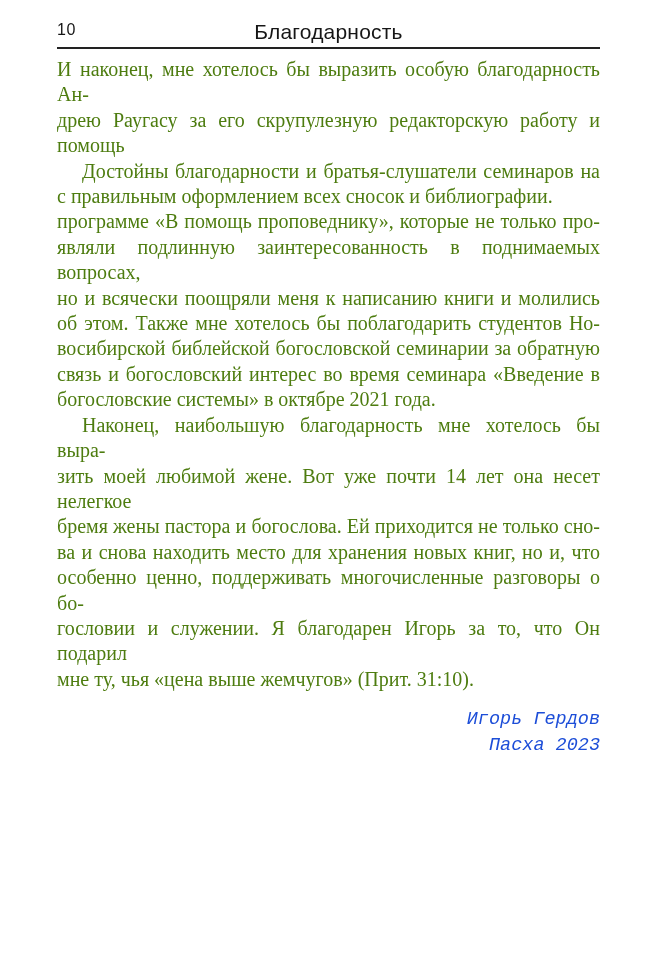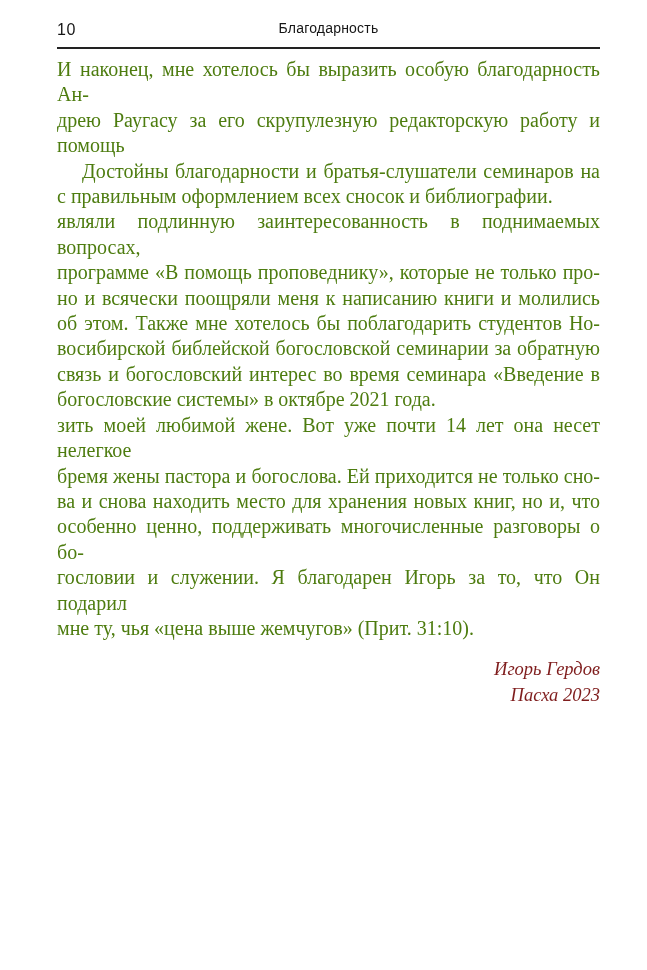--- a/index.html
+++ b/index.html
@@ -22,21 +22,21 @@
     color: #161616;
   }
   .page-number {
     position: absolute;
     left: 0;
     top: 1px;
     letter-spacing: 0.5px;
   }
   .head-title {
     text-align: center;
-    font-size: 14px;
+    font-size: 21px;
     letter-spacing: 0.2px;
   }
   .head-rule {
     margin-top: 6px;
     height: 0;
     border-bottom: 2.5px solid #222222;
   }
   .body-text {
     margin-top: 8px;
     font-size: 20px;
@@ -52,45 +52,47 @@
     text-align: justify;
     text-align-last: justify;
   }
   .line.indent { text-indent: 25px; }
   .signature {
     margin-top: 15px;
     font-size: 18.5px;
     line-height: 26px;
     font-style: italic;
     text-align: right;
-    color: #7f1d1d;
+    color: #1d4ed8;
+    font-family: Liberation Mono, monospace;
   }
 </style>
 </head>
 <body>
 
 <div class="page">
   <div class="running-head">
     <span class="page-number">10</span>
     <div class="head-title">Благодарность</div>
   </div>
   <div class="head-rule"></div>
 
   <div class="body-text">
       <div class="line j">И наконец, мне хотелось бы выразить особую благодарность Ан-</div>
       <div class="line j">дрею Раугасу за его скрупулезную редакторскую работу и помощь</div>
       <div class="line j indent">Достойны благодарности и братья-слушатели семинаров на</div>
       <div class="line">с правильным оформлением всех сносок и библиографии.</div>
+      <div class="line j">программе «В помощь проповеднику», которые не только про-</div>
       <div class="line j">являли подлинную заинтересованность в поднимаемых вопросах,</div>
-      <div class="line j">программе «В помощь проповеднику», которые не только про-</div>
       <div class="line j">но и всячески поощряли меня к написанию книги и молились</div>
       <div class="line j">об этом. Также мне хотелось бы поблагодарить студентов Но-</div>
       <div class="line j">восибирской библейской богословской семинарии за обратную</div>
       <div class="line j">связь и богословский интерес во время семинара «Введение в</div>
       <div class="line">богословские системы» в октябре 2021 года.</div>
+      <div class="line j indent">Наконец, наибольшую благодарность мне хотелось бы выра-</div>
       <div class="line j">зить моей любимой жене. Вот уже почти 14 лет она несет нелегкое</div>
       <div class="line j">бремя жены пастора и богослова. Ей приходится не только сно-</div>
       <div class="line j">ва и снова находить место для хранения новых книг, но и, что</div>
       <div class="line j">особенно ценно, поддерживать многочисленные разговоры о бо-</div>
       <div class="line j">гословии и служении. Я благодарен Игорь за то, что Он подарил</div>
       <div class="line">мне ту, чья «цена выше жемчугов» (Прит. 31:10).</div>
     </div>
 
   <div class="signature">
     <div>Игорь Гердов</div>

